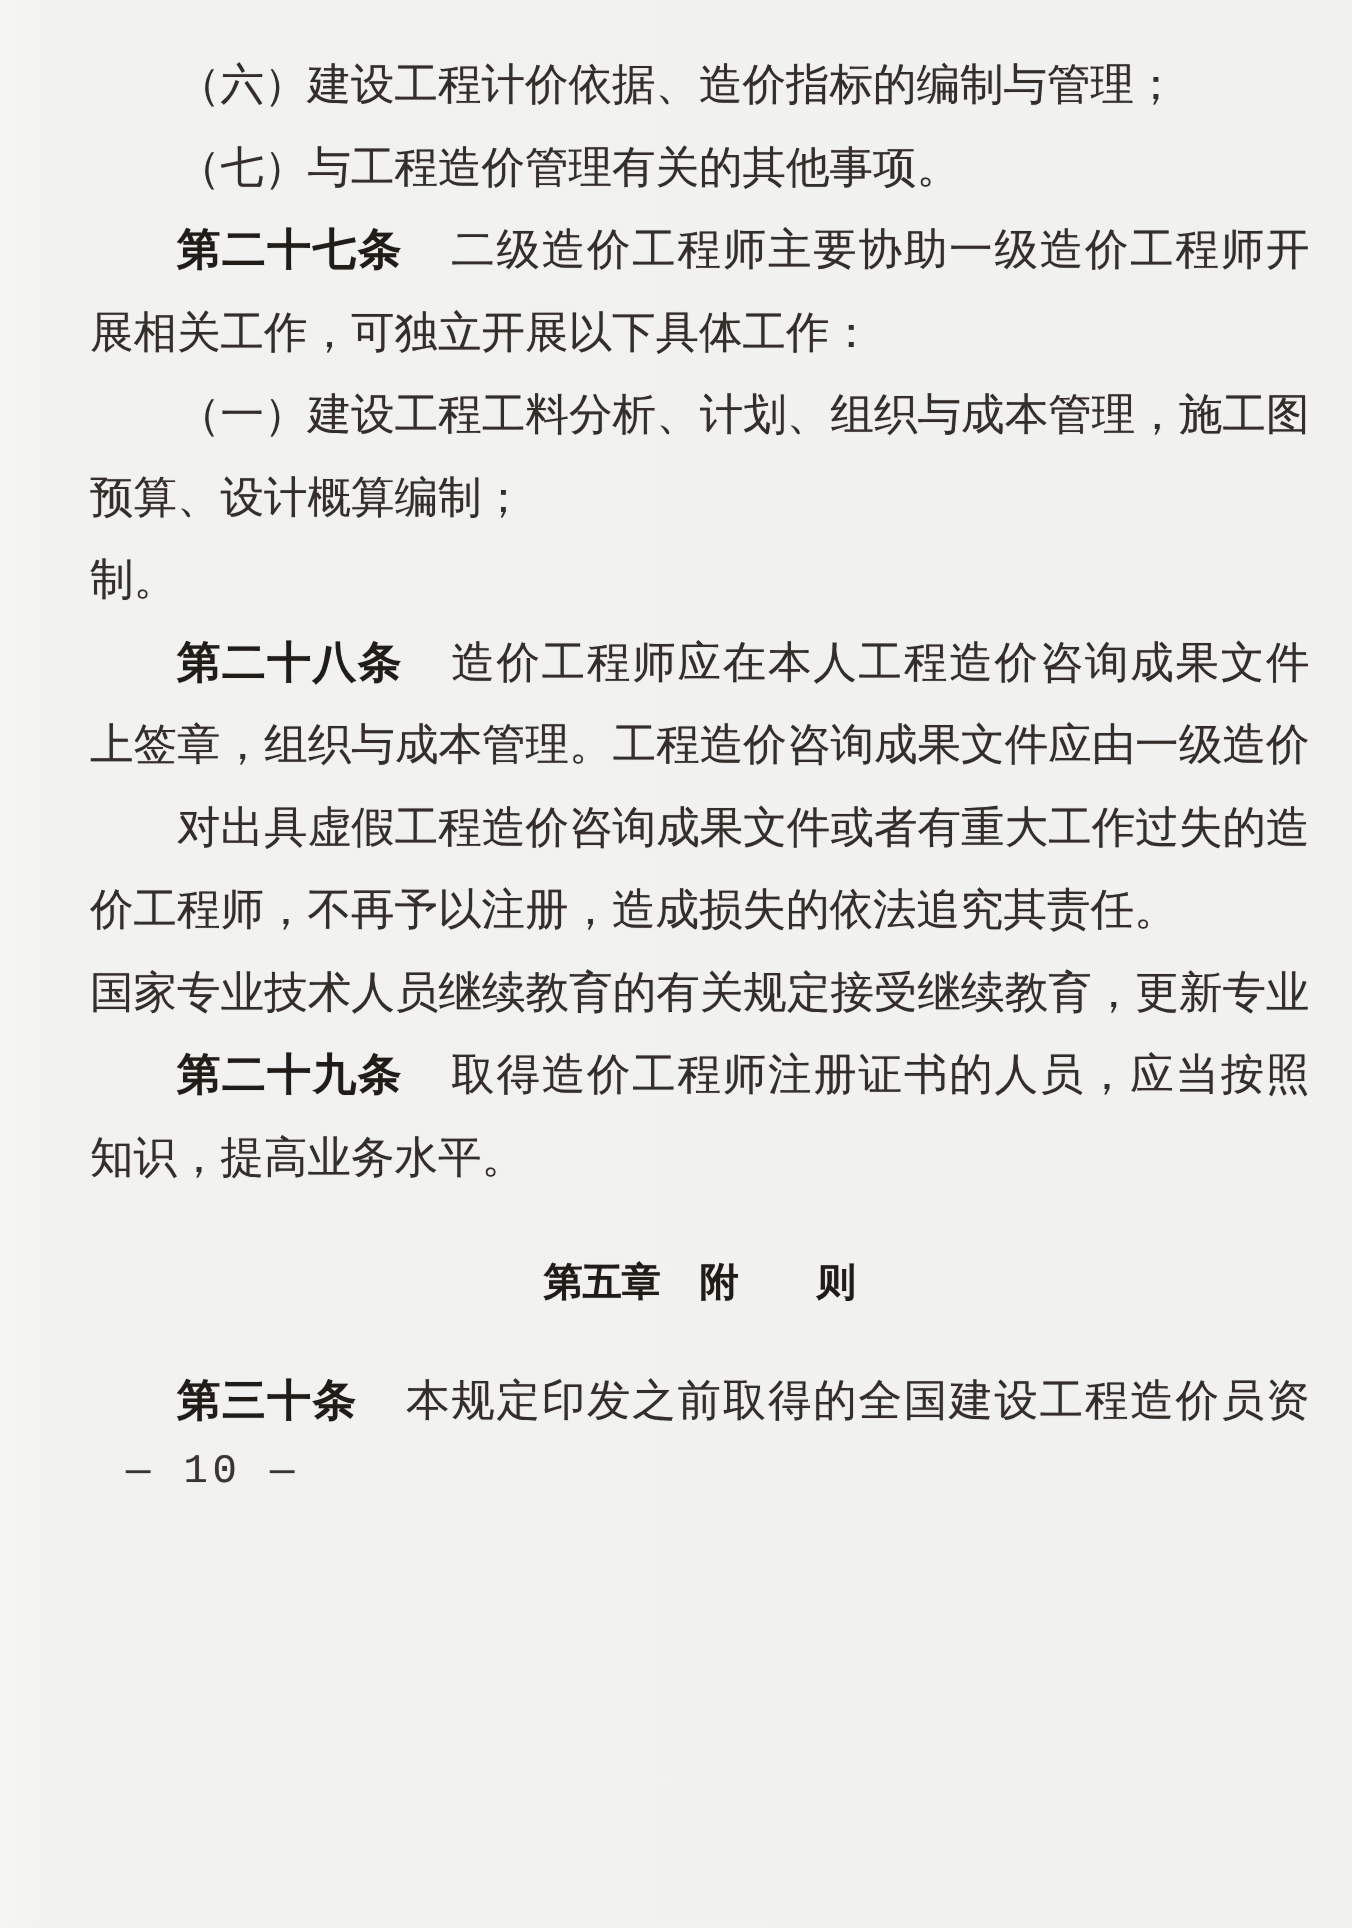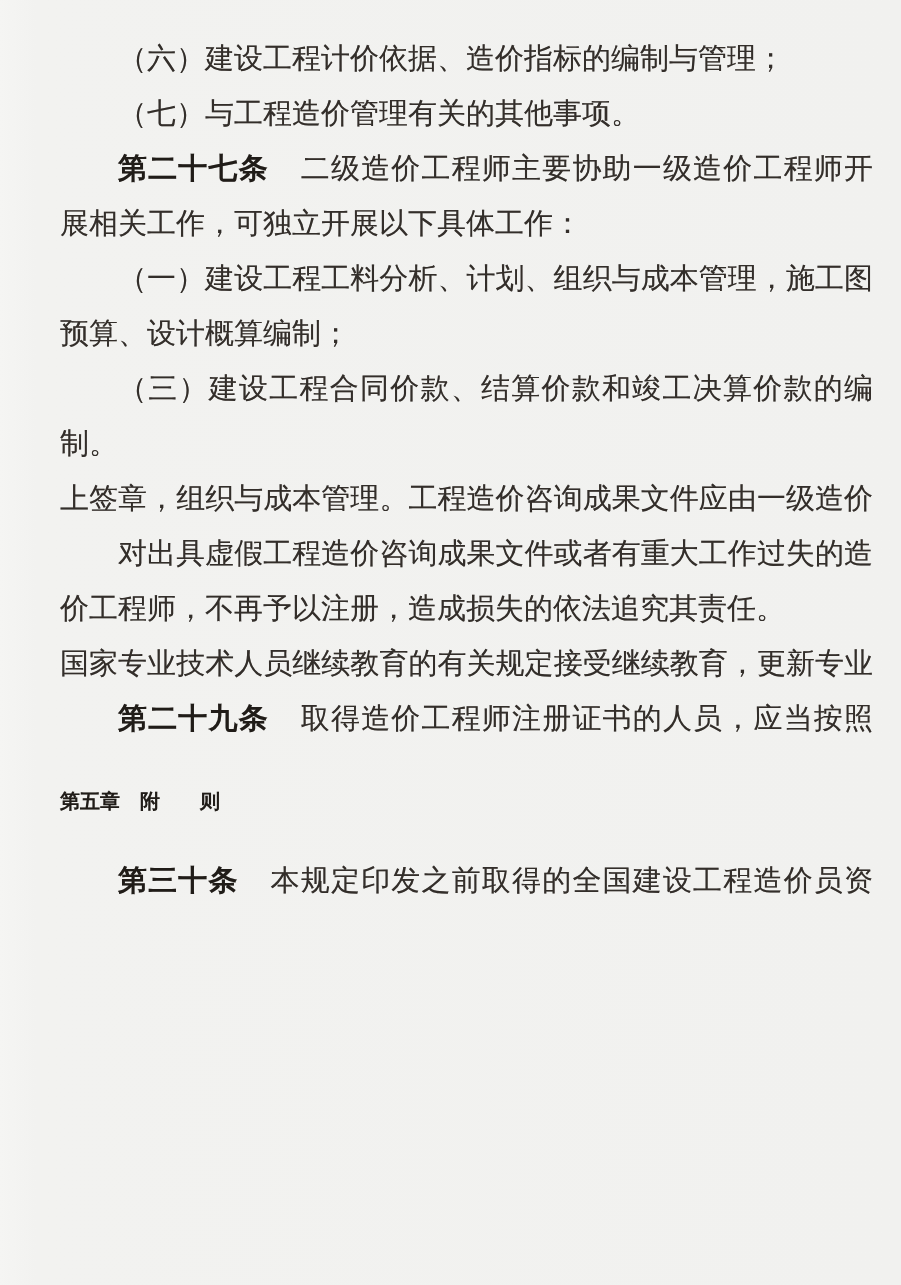--- a/index.html
+++ b/index.html
@@ -9,21 +9,21 @@
     height: 1285px;
     overflow: hidden;
     background: #f2f2f0;
   }
   .page {
     box-sizing: border-box;
     width: 901px;
     height: 1285px;
     padding: 31px 28px 0 60px;
     background: linear-gradient(90deg, #f5f5f3 0%, #f2f2f0 4%, #f1f1ef 100%);
-    font-family: Liberation Sans, sans-serif;
+    font-family: Liberation Mono, monospace;
     font-size: 29px;
     color: #332e2a;
     text-shadow: 0 0 0.6px rgba(60,55,50,0.45);
   }
   .ln {
     height: 55px;
     line-height: 55px;
     white-space: pre-wrap;
   }
   .indent { text-indent: 2em; }
@@ -35,22 +35,23 @@
     font-weight: bold;
     color: #201c18;
     padding-right: 1.1em;
     margin-top: 13px;
   }
   .heading {
     margin-top: 28px;
     margin-bottom: 24px;
     height: 55px;
     line-height: 55px;
+    text-align: center;
     font-weight: bold;
-    font-size: 20px;
+    font-size: 26px;
     color: #201c18;
   }
   .footer {
     margin-top: 3px;
     padding-left: 24px;
     height: 32px;
     line-height: 32px;
     font-size: 27px;
     letter-spacing: 3px;
     color: #3a3531;
@@ -67,37 +68,39 @@
 
   <div class="ln indent just"><span class="lead">第二十七条</span><span>二级造价工程师主要协助一级造价工程师开</span></div>
 
   <div class="ln"><span>展相关工作，可独立开展以下具体工作：</span></div>
 
   <div class="ln indent just"><span>（一）建设工程工料分析、计划、组织与成本管理，施工图</span></div>
 
   <div class="ln"><span>预算、设计概算编制；</span></div>
 
 
-  <div class="ln indent just"><span>（三）建设工程合同价款、结算价款和竣工决算价款的编</span></div>
 
   <div class="ln"><span>制。</span></div>
 
+  <div class="ln indent just"><span class="lead">第二十八条</span><span>造价工程师应在本人工程造价咨询成果文件</span></div>
 
   <div class="ln just"><span>上签章，组织与成本管理。工程造价咨询成果文件应由一级造价</span></div>
 
 
   <div class="ln indent just"><span>对出具虚假工程造价咨询成果文件或者有重大工作过失的造</span></div>
 
   <div class="ln"><span>价工程师，不再予以注册，造成损失的依法追究其责任。</span></div>
 
   <div class="ln just"><span>国家专业技术人员继续教育的有关规定接受继续教育，更新专业</span></div>
 
   <div class="ln indent just"><span class="lead">第二十九条</span><span>取得造价工程师注册证书的人员，应当按照</span></div>
 
+  <div class="ln"><span>知识，提高业务水平。</span></div>
 
   <div class="heading">第五章　附　　则</div>
 
   <div class="ln indent just"><span class="lead">第三十条</span><span>本规定印发之前取得的全国建设工程造价员资</span></div>
 
 
 
+  <div class="footer">— 10 —</div>
 
 </div>
 
 </body></html>

